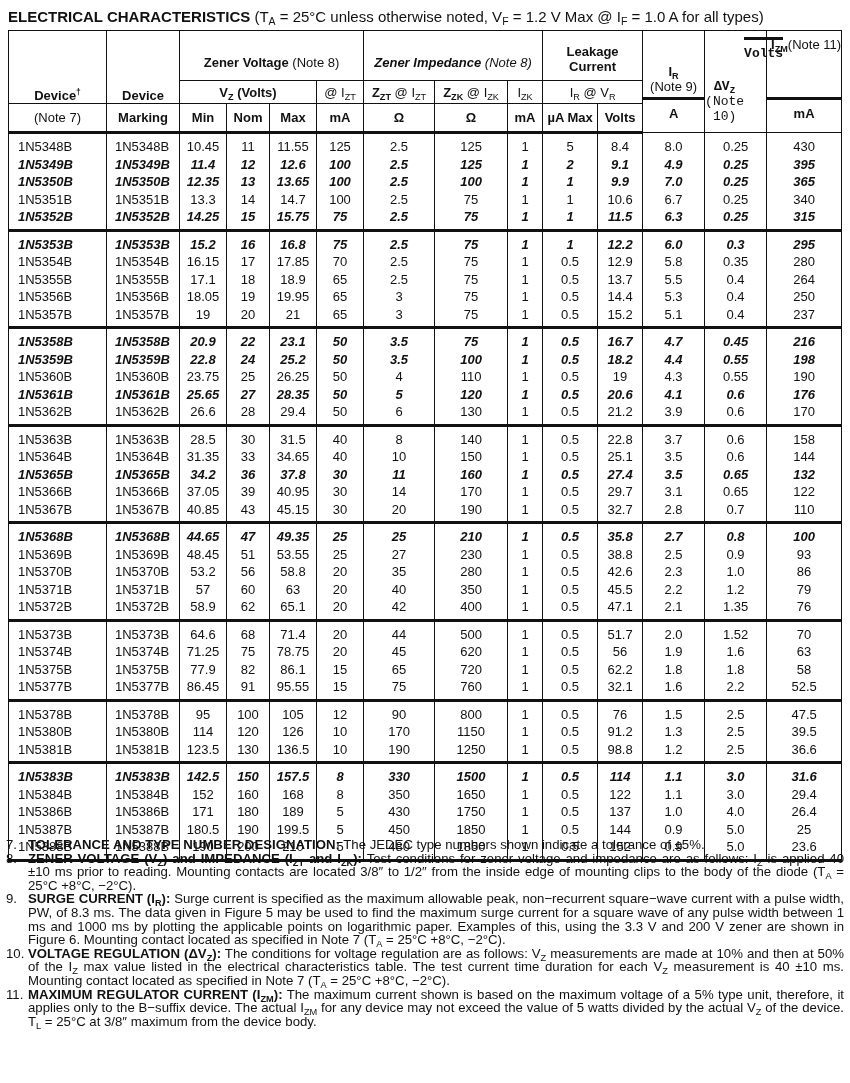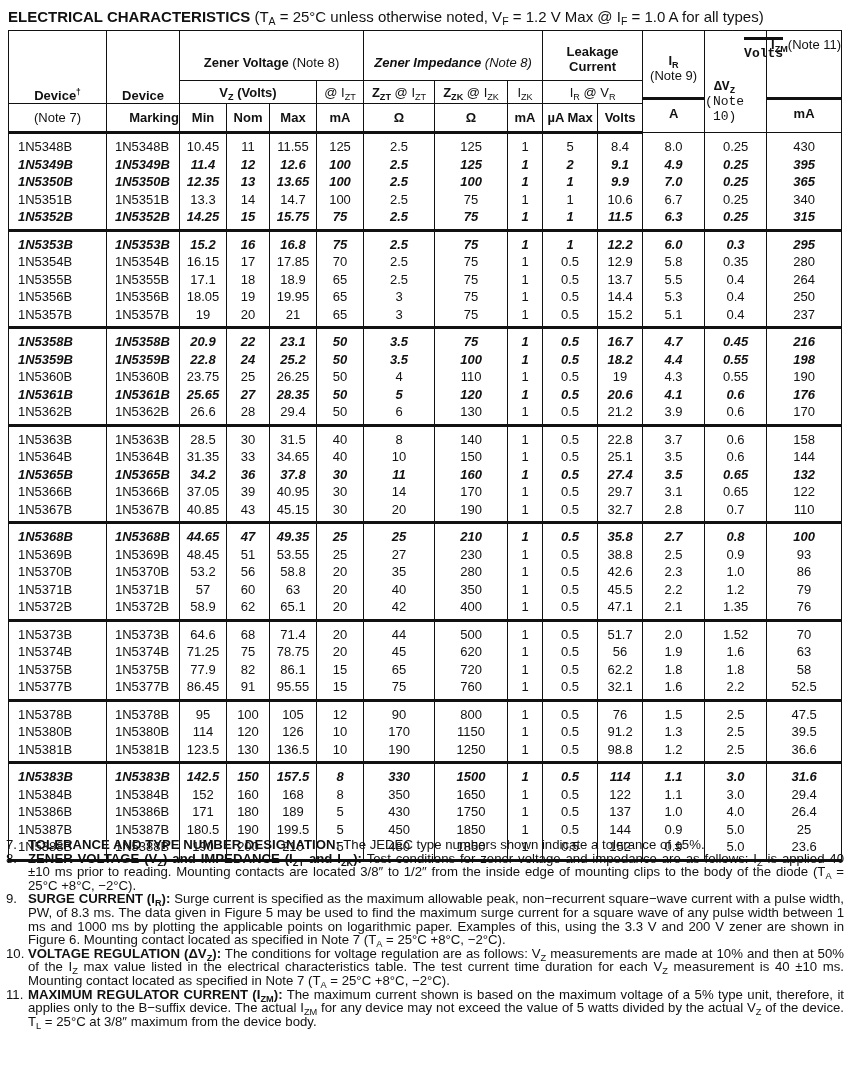--- a/index.html
+++ b/index.html
@@ -51,21 +51,21 @@
   </colgroup>
   <thead>
     <tr style="height:50px">
       <th rowspan="2" class="b" style="vertical-align:bottom;"><span>Device</span><sup>†</sup></th>
       <th rowspan="2" class="b" style="vertical-align:bottom;"><span>Device</span></th>
       <th colspan="4" style="vertical-align:middle;padding-top:14px;"><b>Zener Voltage</b><span> (Note 8)</span></th>
       <th colspan="3" style="vertical-align:middle;padding-top:14px;font-style:italic;"><b>Zener Impedance</b><span> (Note 8)</span></th>
       <th colspan="2" class="b" style="padding-top:6px;"><span>Leakage</span><br><span>Current</span></th>
       <th rowspan="3" style="padding:0;">
           <div style="height:90px;display:flex;flex-direction:column;">
-            <div style="flex:1;display:flex;flex-direction:column;justify-content:flex-end;padding-bottom:14px;">
+            <div style="flex:1;display:flex;flex-direction:column;justify-content:flex-end;padding-bottom:3px;">
               <span class="b" style="font-weight:bold"><span>I</span><sub>R</sub></span>
               <span>(Note 9)</span>
             </div>
             <div style="border-top:3px solid #111;height:27px;line-height:27px;font-weight:bold;">A</div>
           </div>
         </th>
       <th rowspan="3" style="padding:0;">
           <div style="height:90px;display:flex;font-family:Liberation Mono, monospace;">
             <div style="flex:1;display:flex;flex-direction:column;justify-content:flex-end;padding-bottom:3px;">
               <span style="font-weight:bold"><span>ΔV</span><sub>Z</sub></span>
@@ -88,21 +88,21 @@
     <tr style="height:23px">
       <th colspan="3" class="b"><span>V</span><sub>Z</sub><span> (Volts)</span></th>
       <th><span>@ I</span><sub>ZT</sub></th>
       <th class="b"><span>Z</span><sub>ZT</sub><span style="font-weight:normal"> @ I</span><sub style="font-weight:normal">ZT</sub></th>
       <th class="b"><span>Z</span><sub>ZK</sub><span style="font-weight:normal"> @ I</span><sub style="font-weight:normal">ZK</sub></th>
       <th rowspan="1"><span>I</span><sub>ZK</sub></th>
       <th colspan="2"><span>I</span><sub>R</sub><span> @ V</span><sub>R</sub></th>
     </tr>
     <tr class="r3">
       <th style="border-top:none;"><span style="font-weight:normal">(Note 7)</span></th>
-      <th style="border-top:none;text-align:right;"><span>Marking</span></th>
+      <th style="border-top:none;"><span>Marking</span></th>
       <th>Min</th>
       <th>Nom</th>
       <th>Max</th>
       <th>mA</th>
       <th>Ω</th>
       <th>Ω</th>
       <th>mA</th>
       <th>µA Max</th>
       <th>Volts</th>
     </tr>

